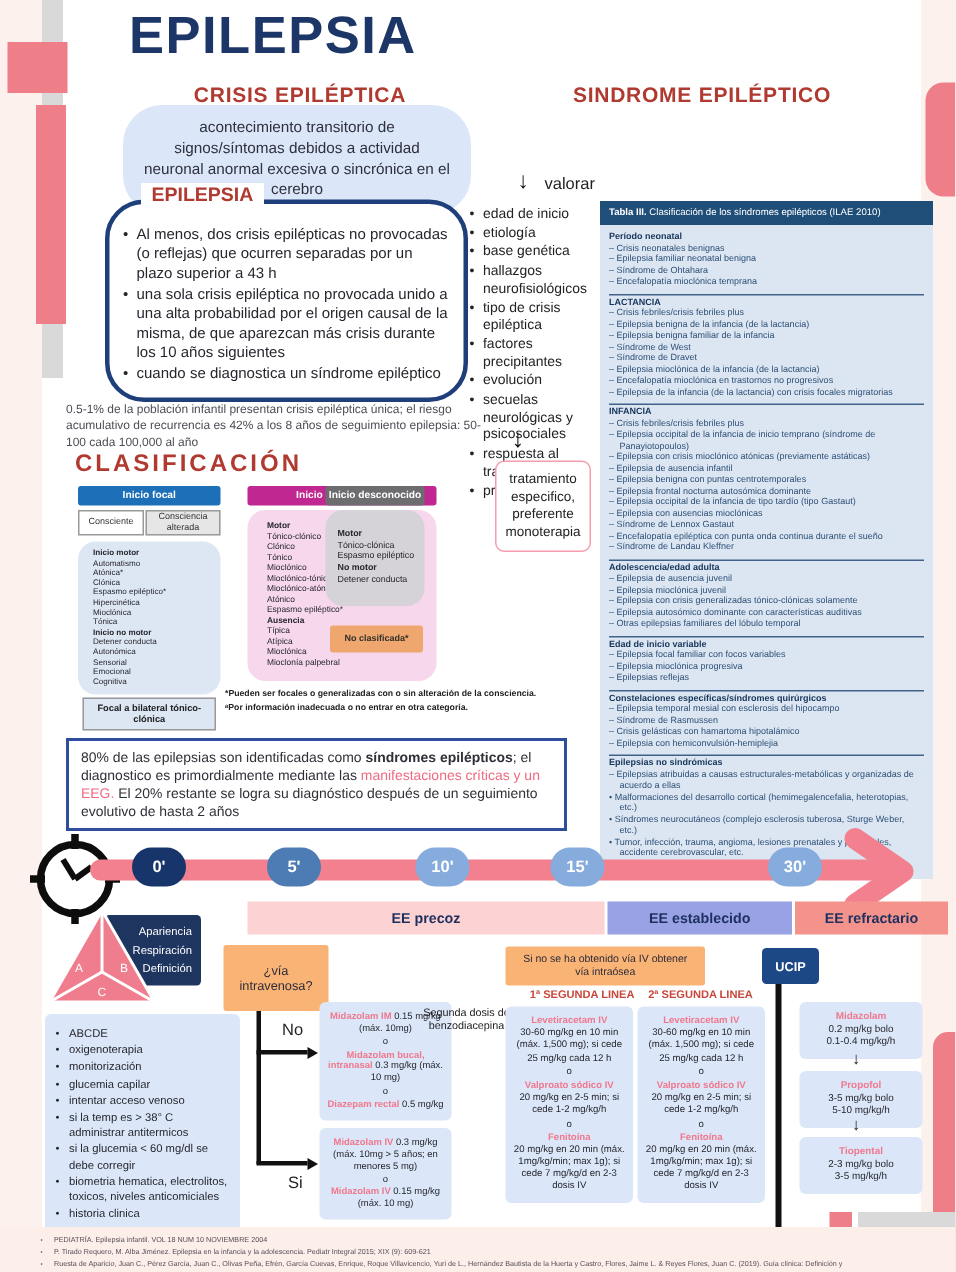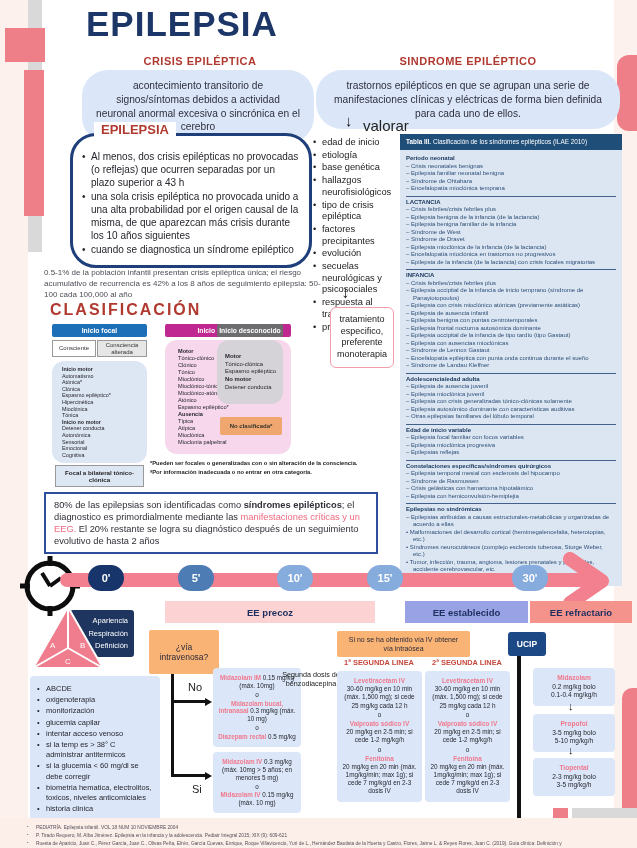--- a/index.html
+++ b/index.html
@@ -9,29 +9,29 @@
   .deco{position:absolute;}
   .d-gray{left:28px;top:0;width:14px;height:252px;background:#d9d9d9;}
   .d-p1{left:5px;top:28px;width:40px;height:34px;background:#ee7e87;}
   .d-p2{left:24px;top:70px;width:20px;height:146px;background:#ee7e87;}
   .d-tr{right:0;top:55px;width:20px;height:76px;background:#ee7e87;border-radius:12px 0 0 12px;}
   .d-br{right:0;top:688px;width:15px;height:160px;background:#ee7e87;border-radius:10px 0 0 10px;}
   .d-sq{left:553px;top:808px;width:15px;height:14px;background:#ee7e87;}
   .d-gb{left:572px;top:808px;width:65px;height:14px;background:#d9d9d9;}
   
   .title{position:absolute;left:86px;top:4px;font-size:35px;font-weight:800;letter-spacing:1px;color:#1c3667;}
-  .sec-h{position:absolute;color:#b03a30;font-weight:bold;font-size:11px;letter-spacing:.5px;text-align:center;}
+  .sec-h{position:absolute;color:#b03a30;font-weight:bold;font-size:14px;letter-spacing:.5px;text-align:center;}
   .crisis-h{left:84px;top:55px;width:232px;}
   .sindrome-h{left:316px;top:55px;width:304px;}
   .def-box{position:absolute;background:#dbe7f8;border-radius:26px;font-size:10.2px;line-height:1.35;color:#2f2f3d;text-align:center;padding:9px 14px;box-sizing:border-box;}
   .crisis-box{left:82px;top:70px;width:232px;}
   .sindrome-box{left:316px;top:70px;width:304px;}
   .arrow-glyph{position:absolute;font-weight:bold;color:#111;}
   .v-arrow{left:345px;top:112px;font-size:15px;}
-  .v-label{position:absolute;left:363px;top:117px;font-size:15px;color:#222;}
+  .v-label{position:absolute;left:363px;top:117px;font-size:11px;color:#222;}
   .epi-label{position:absolute;left:94px;top:122px;background:#fff;padding:0 7px;color:#b03a30;font-weight:bold;font-size:13px;z-index:3;}
   .epi-box{position:absolute;left:70px;top:133px;width:242px;border:3.5px solid #1e3f7a;border-radius:26px;background:#fff;padding:14px 10px 8px 8px;box-sizing:border-box;font-size:10px;line-height:1.3;color:#26262e;}
   .blist{list-style:none;margin:0;padding:0;}
   .blist li{position:relative;padding-left:10px;margin-bottom:1px;}
   .blist li::before{content:"•";position:absolute;left:1px;}
   .epi-note{position:absolute;left:44px;top:267px;width:278px;font-size:8px;line-height:1.38;color:#4d4d57;}
   .valorar-list{position:absolute;left:312px;top:137px;width:98px;font-size:9.3px;line-height:1.26;color:#222;}
   .arrow2{left:341px;top:283px;font-size:17px;}
   .trat-box{position:absolute;left:330px;top:307px;width:64px;border:1.5px solid #f59cad;border-radius:6px;background:#fff;padding:6px 3px;box-sizing:border-box;font-size:9px;line-height:1.3;text-align:center;color:#222;}
   
@@ -67,21 +67,21 @@
   .dx-box .r{color:#ef6a80;}
   
   .tl-bar{position:absolute;left:60px;top:573px;width:530px;height:14px;background:#f2808f;border-radius:8px;}
   .pill{position:absolute;top:565px;width:36px;height:26px;border-radius:13px;color:#fff;font-weight:bold;font-size:11px;display:flex;align-items:center;justify-content:center;}
   .p0{left:88px;background:#17356b;}
   .p1{left:178px;background:#4d7cb4;}
   .p2{left:277px;background:#86abdd;}
   .p3{left:367px;background:#86abdd;}
   .p4{left:512px;background:#86abdd;}
   .band{position:absolute;top:601px;height:22px;display:flex;align-items:center;justify-content:center;font-weight:bold;font-size:9.5px;color:#1d2f5e;}
-  .band-precoz{left:165px;width:210px;background:#fcd2d2;}
+  .band-precoz{left:165px;width:238px;background:#fcd2d2;}
   .band-estab{left:405px;width:123px;background:#98a2e4;}
   .band-refr{left:530px;width:102px;background:#f4938c;}
   
   .pat-box{position:absolute;left:70px;top:610px;width:64px;height:47px;background:#1e3560;border-radius:3px;color:#fff;font-size:7.5px;text-align:right;padding:6px 6px 0 0;box-sizing:border-box;}
   .pat-box div{margin-bottom:3.5px;}
   .abcde{position:absolute;left:30px;top:676px;width:130px;background:#dbe7f8;border-radius:4px;padding:8px 6px 8px 6px;box-sizing:border-box;font-size:7.5px;line-height:1.36;color:#26262e;}
   
   .qbox{position:absolute;left:149px;top:630px;width:70px;height:44px;background:#f9b374;border-radius:2px;display:flex;align-items:center;justify-content:center;text-align:center;font-size:8.5px;color:#2b2b3a;padding:2px;box-sizing:border-box;}
   .vline{position:absolute;background:#111;}
   .fl-v{left:171px;top:674px;width:2.5px;height:102px;}
@@ -97,21 +97,21 @@
   .medbox{position:absolute;background:#dbe7f8;border-radius:4px;text-align:center;color:#26262e;padding:6px 4px;box-sizing:border-box;}
   .nobox{left:213px;top:668px;width:88px;font-size:6.3px;line-height:1.25;}
   .sibox{left:213px;top:752px;width:88px;font-size:6.3px;line-height:1.25;}
   .dn{color:#f0788e;font-weight:bold;}
   .dd{white-space:pre-line;}
   .sep{margin:1px 0;}
   .segdos{position:absolute;left:282px;top:670px;width:58px;font-size:7.2px;line-height:1.3;text-align:center;color:#222;font-weight:normal;}
   
   .ionote{position:absolute;left:337px;top:631px;width:133px;background:#f9b374;border-radius:2px;font-size:7px;line-height:1.3;text-align:center;padding:4px 8px;box-sizing:border-box;color:#2b2b3a;}
   .slh{position:absolute;top:658px;width:88px;font-size:7.4px;font-weight:bold;color:#c8473c;text-align:center;}
-  .slh1{left:335px;}
+  .slh1{left:335px;text-align:right;}
   .slh2{left:423px;}
   .slbox{width:85px;font-size:6.4px;line-height:1.28;top:671px;}
   .slb1{left:337px;}
   .slb2{left:425px;}
   
   .ucip{position:absolute;left:508px;top:632px;width:38px;height:24px;background:#1d4886;border-radius:3px;color:#fff;font-weight:bold;font-size:8.5px;display:flex;align-items:center;justify-content:center;}
   .ucip-line{left:517px;top:656px;width:4px;height:164px;}
   .rbox{width:82px;font-size:6.6px;line-height:1.3;left:533px;}
   .rb1{top:668px;}
   .rb2{top:714px;}
@@ -138,21 +138,20 @@
   <div class="deco d-tr"></div>
   <div class="deco d-br"></div>
   <div class="deco d-sq"></div>
   <div class="deco d-gb"></div>
 
   <div class="title">EPILEPSIA</div>
 
   <div class="sec-h crisis-h">CRISIS EPILÉPTICA</div>
   <div class="def-box crisis-box">acontecimiento transitorio de signos/síntomas debidos a actividad neuronal anormal excesiva o sincrónica en el cerebro</div>
   <div class="sec-h sindrome-h">SINDROME EPILÉPTICO</div>
-  <div class="def-box sindrome-box">trastornos epilépticos en que se agrupan una serie de manifestaciones clínicas y eléctricas de forma bien definida para cada uno de ellos.</div>
   <div class="arrow-glyph v-arrow">↓</div>
   <div class="v-label">valorar</div>
 
   <div class="epi-label">EPILEPSIA</div>
   <div class="epi-box">
     <ul class="blist">
         <li>Al menos, dos crisis epilépticas no provocadas (o reflejas) que ocurren separadas por un plazo superior a 43 h</li>
         <li>una sola crisis epiléptica no provocada unido a una alta probabilidad por el origen causal de la misma, de que aparezcan más crisis durante los 10 años siguientes</li>
         <li>cuando se diagnostica un síndrome epiléptico</li>
       </ul>

